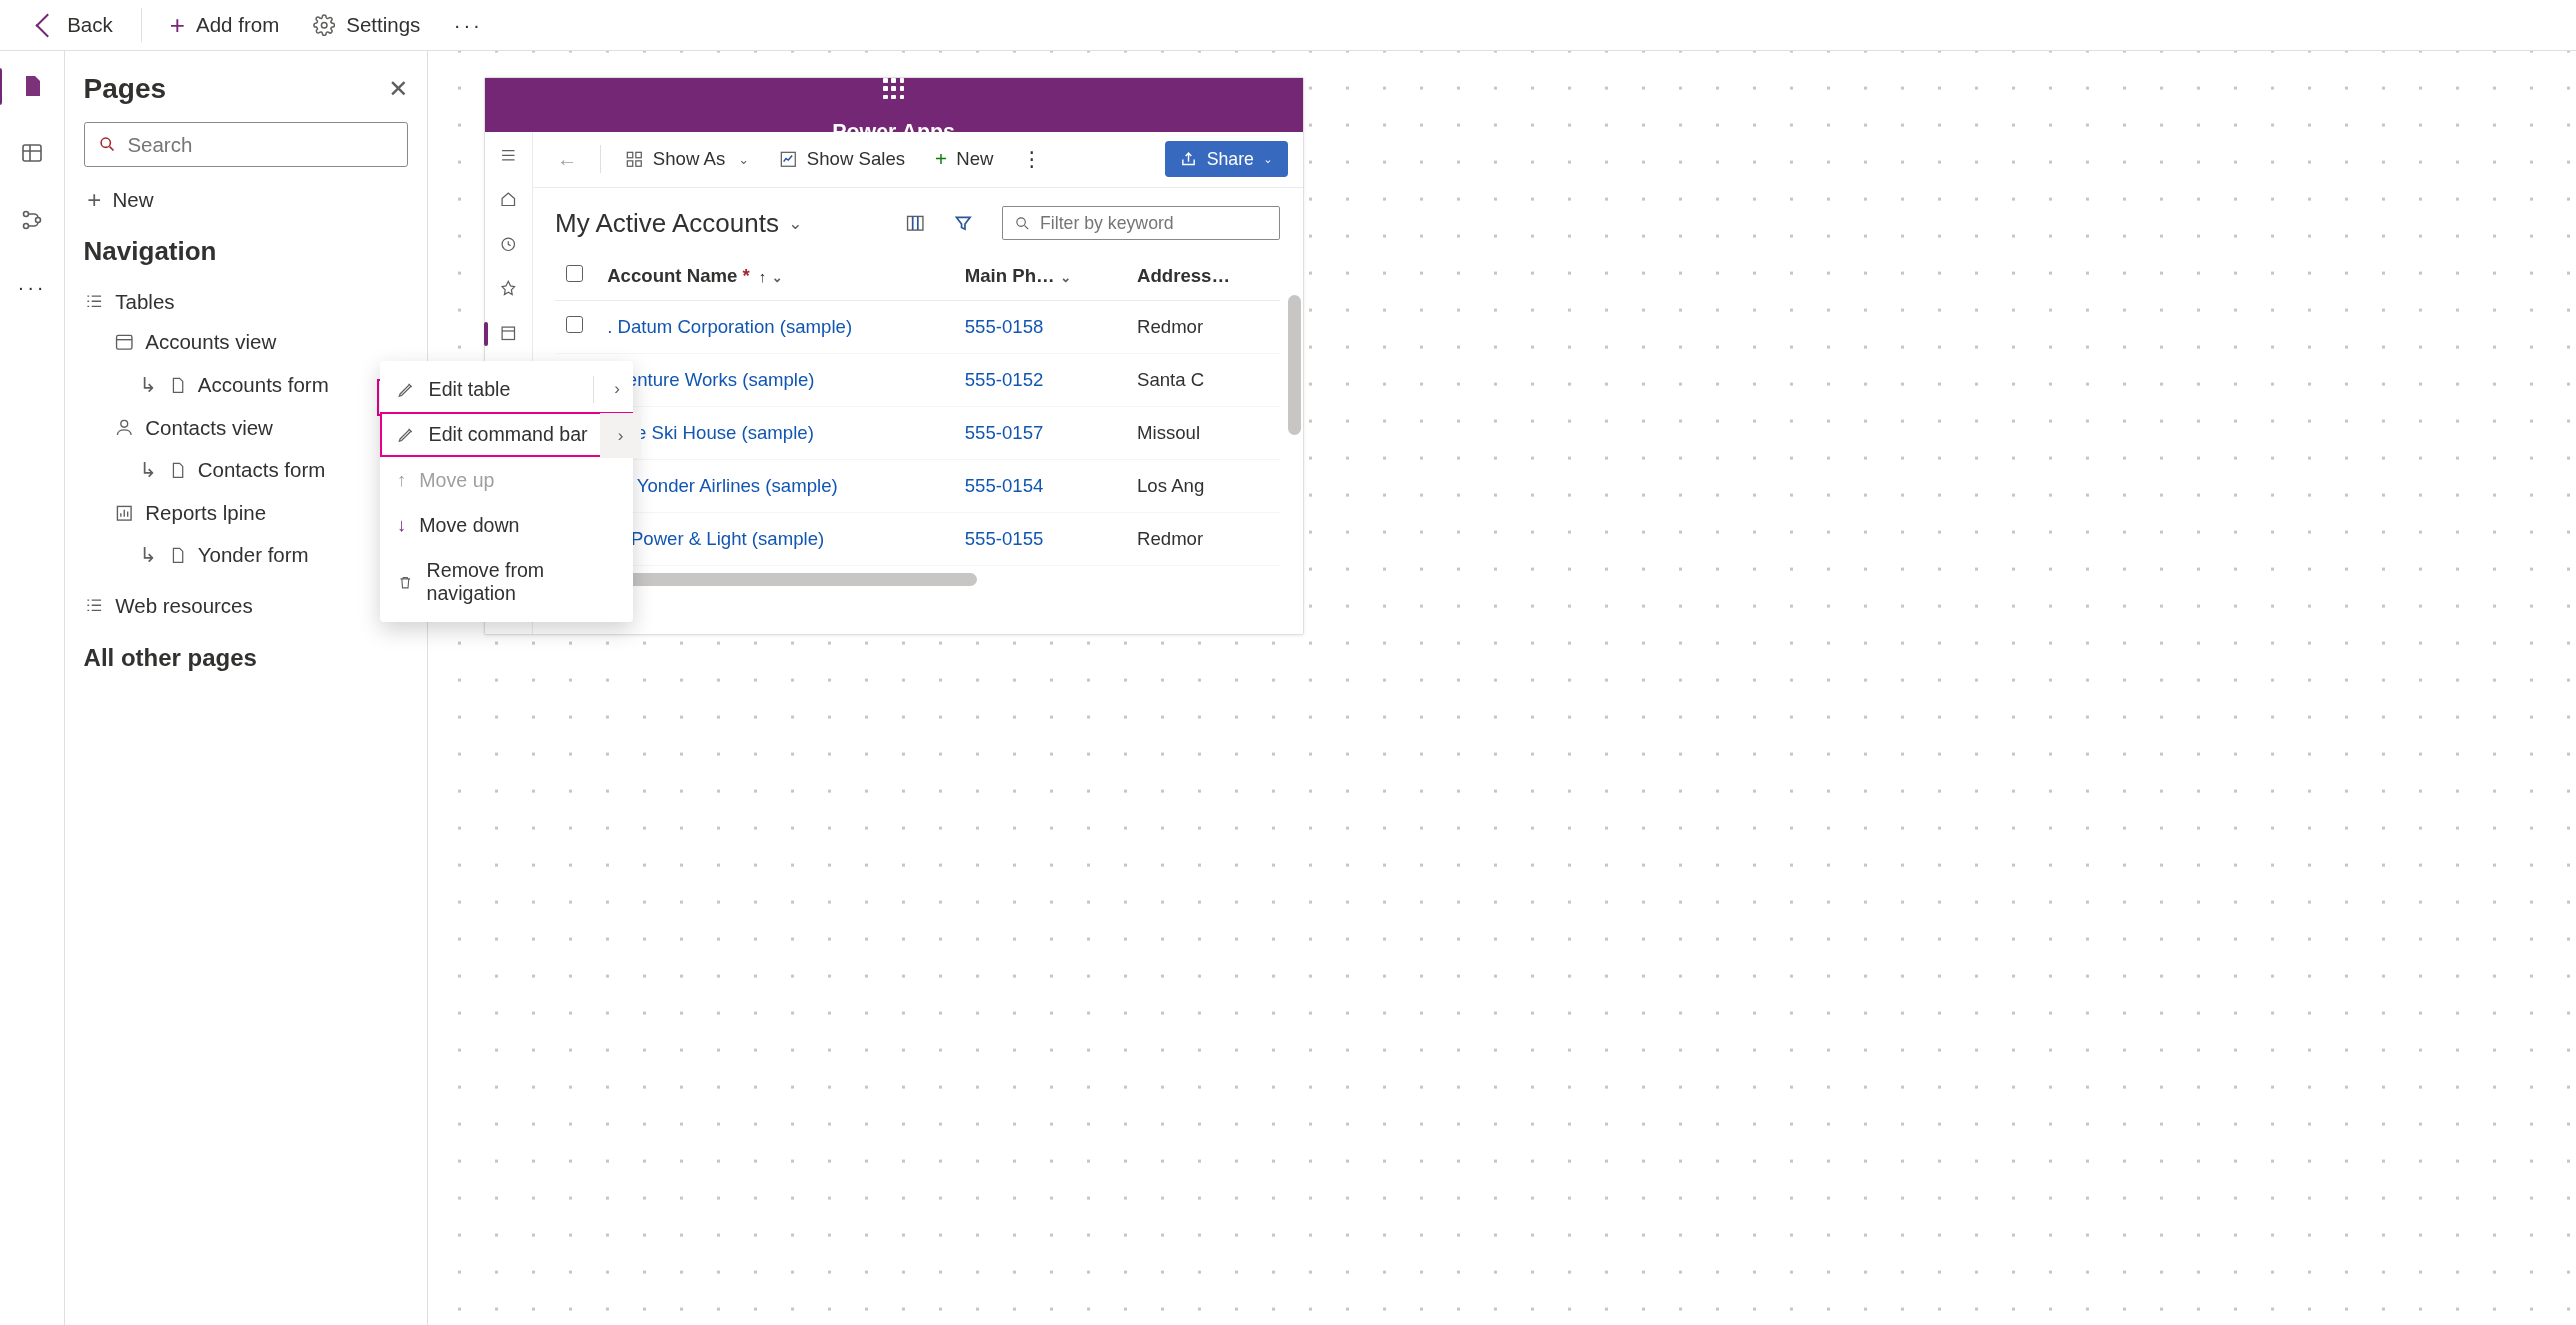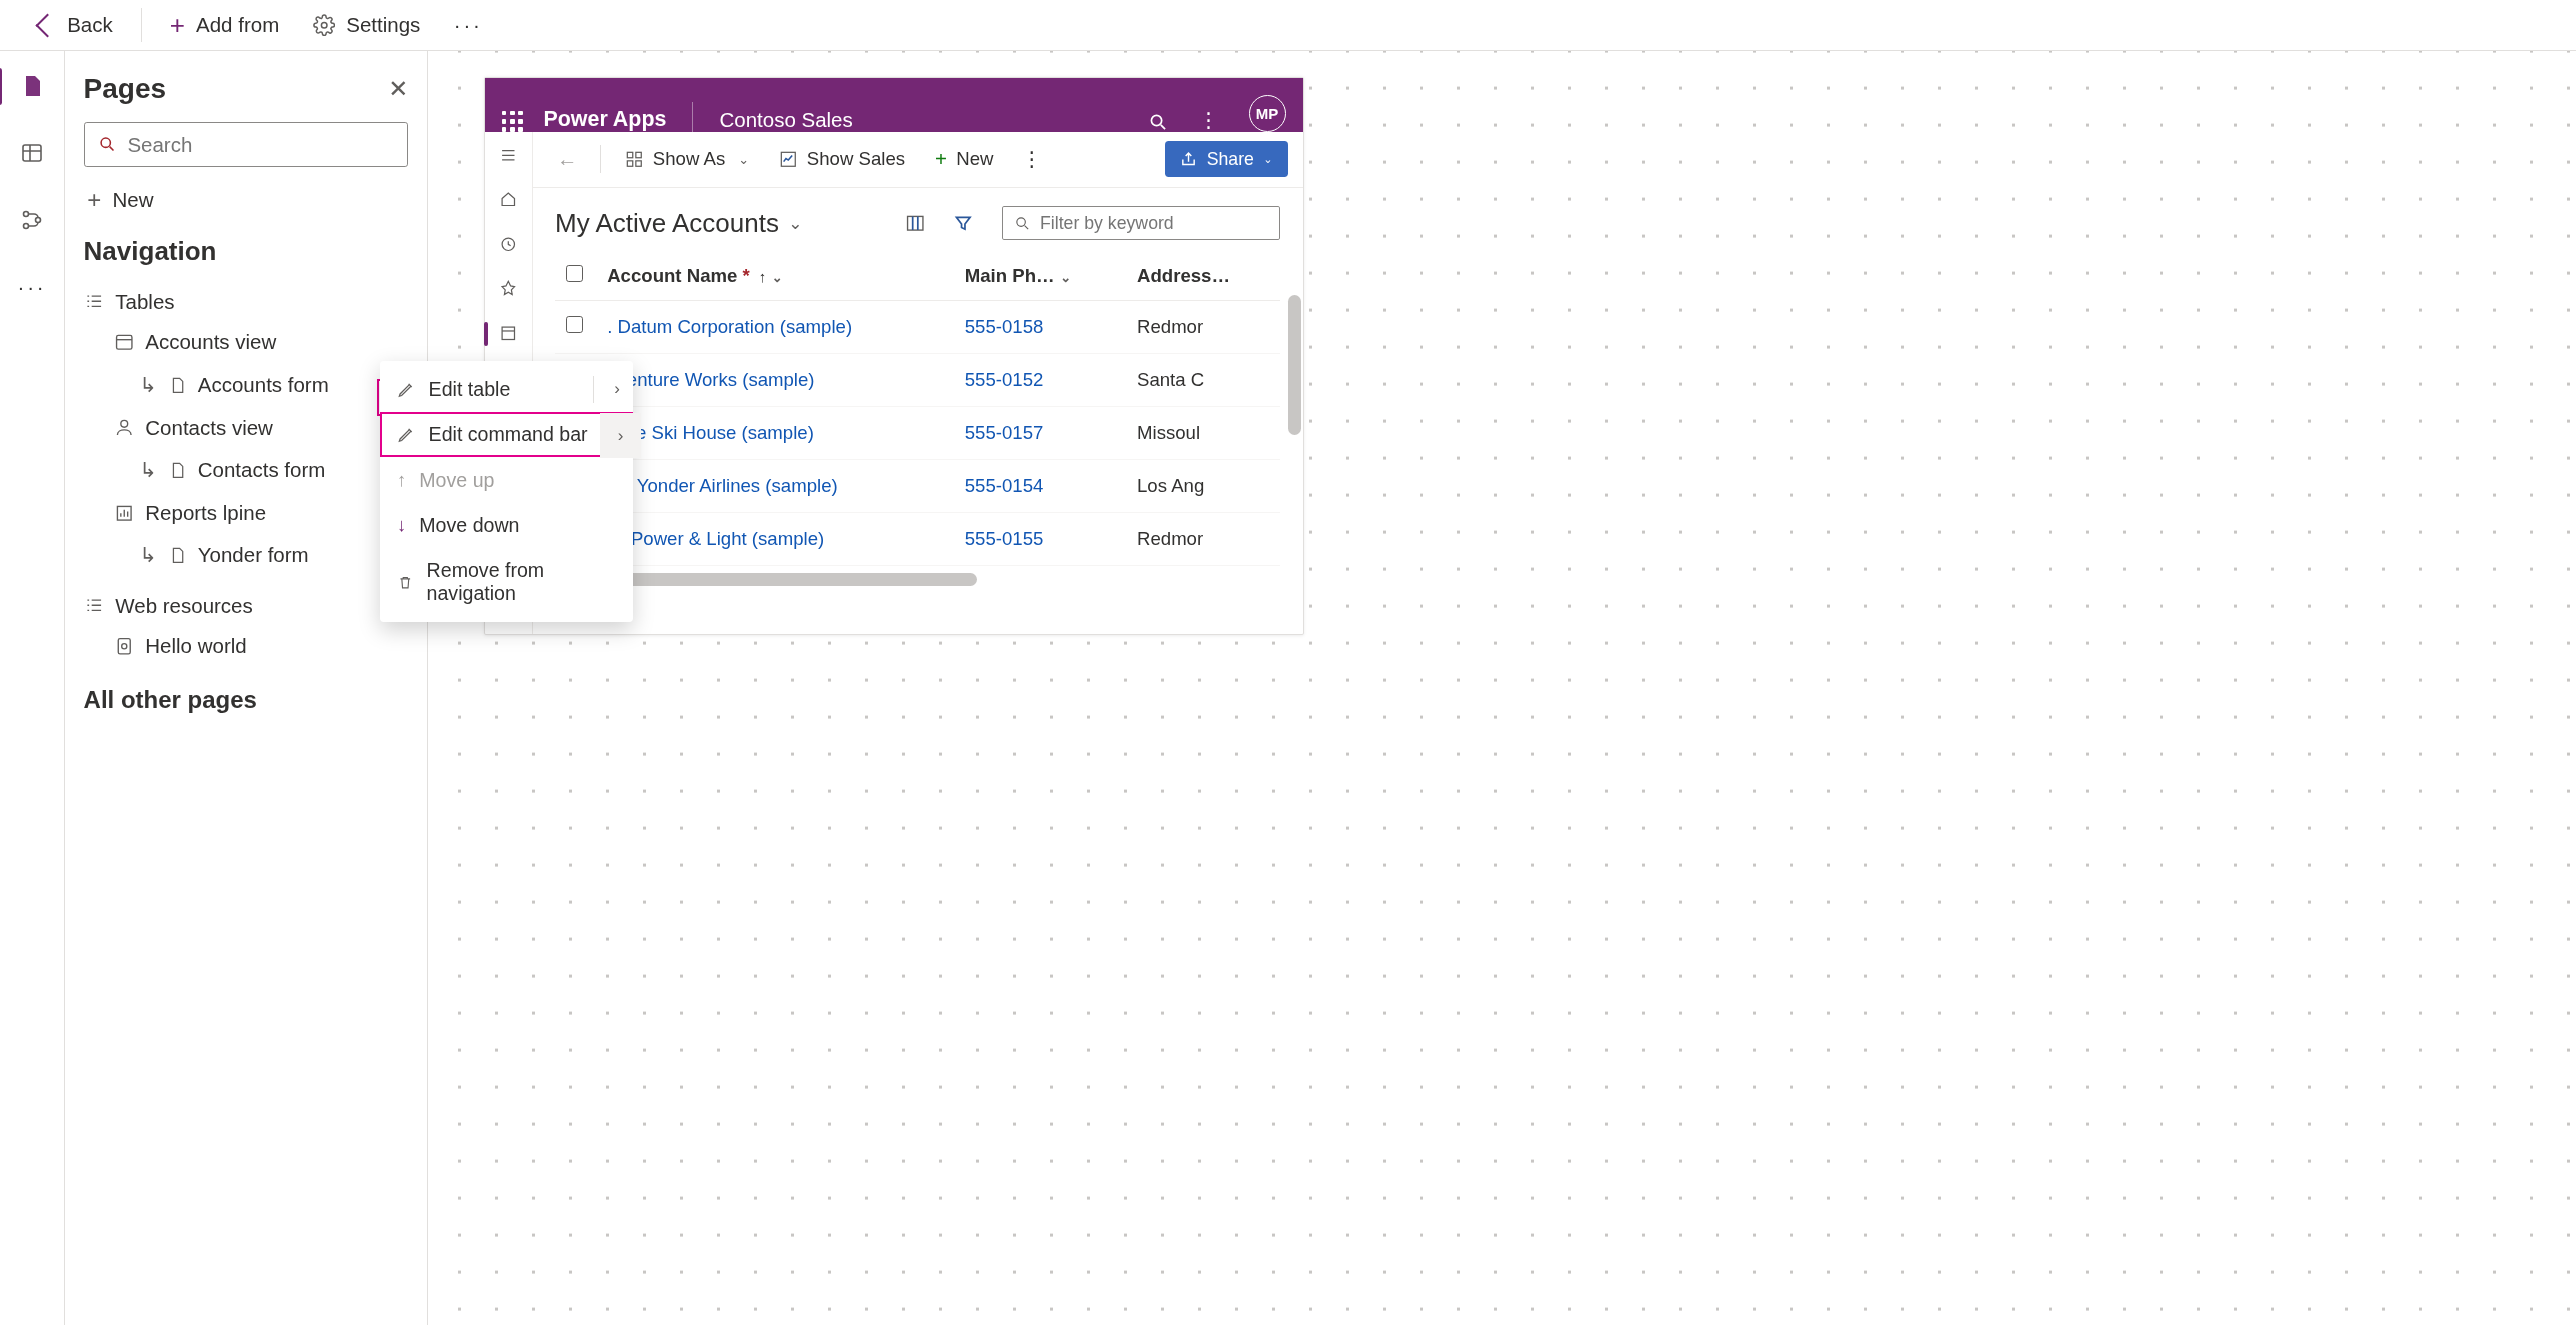--- a/index.html
+++ b/index.html
@@ -91,21 +91,21 @@
 
   
   .app-frame {
     width: 820px; margin-left: 18.6px;
     border: 0.9px solid #e1dfdd; border-radius: 1.9px;
     background:#fff;
     box-shadow: 0 0.9px 3.7px rgba(0,0,0,0.08);
   }
   .app-header {
     height: 54px; background: #742774; color:#fff;
-    display:flex; align-items:flex-end; padding: 0 17px; gap: 20.5px;
+    display:flex; align-items:center; padding: 0 17px; gap: 20.5px; flex-direction: column;
   }
   .waffle { display:grid; grid-template-columns: repeat(3, 4.7px); grid-template-rows: repeat(3, 4.7px); gap:3.7px; }
   .waffle span { width:4.7px; height:4.7px; background:#fff; border-radius:0.9px; }
   .app-brand { font-size: 21.4px; font-weight:600; }
   .app-sep { width:0.9px; height:30px; background: rgba(255,255,255,0.4); margin: 0 5.6px; }
   .app-title { font-size: 20.5px; }
   .app-spacer { flex: 1; }
   .app-avatar {
     width: 37px; height:37px; border: 1.9px solid #fff; border-radius:50%;
     display:flex; align-items:center; justify-content:center; font-size:15px; font-weight:600;
@@ -293,27 +293,20 @@
         <path class="svg-ico" d="M7 3h8l4 4v14H7z"></path>
       </svg>
     <span>Yonder form</span>
   </div>
 
   <div class="nav-group-label" style="margin-top:9.3px;">
     <svg width="20.5" height="20.5" viewBox="0 0 24 24">
         <path class="svg-ico" d="M4 6h2M4 12h2M4 18h2M9 6h11M9 12h11M9 18h11"></path>
       </svg>
     <span>Web resources</span>
-  </div>
-  <div class="tree-item">
-    <svg width="20.5" height="20.5" viewBox="0 0 24 24">
-        <rect x="5" y="3" width="14" height="18" rx="2" class="svg-ico"></rect>
-        <circle cx="12" cy="12" r="3" class="svg-ico"></circle>
-      </svg>
-    <span>Hello world</span>
   </div>
 
   <div class="section-label">All other pages</div>
 
   <div class="ellipsis-box">···</div>
 </div>
 
 <div class="context-menu">
   <div class="ctx-item">
     <svg width="18.6" height="18.6" viewBox="0 0 24 24">

